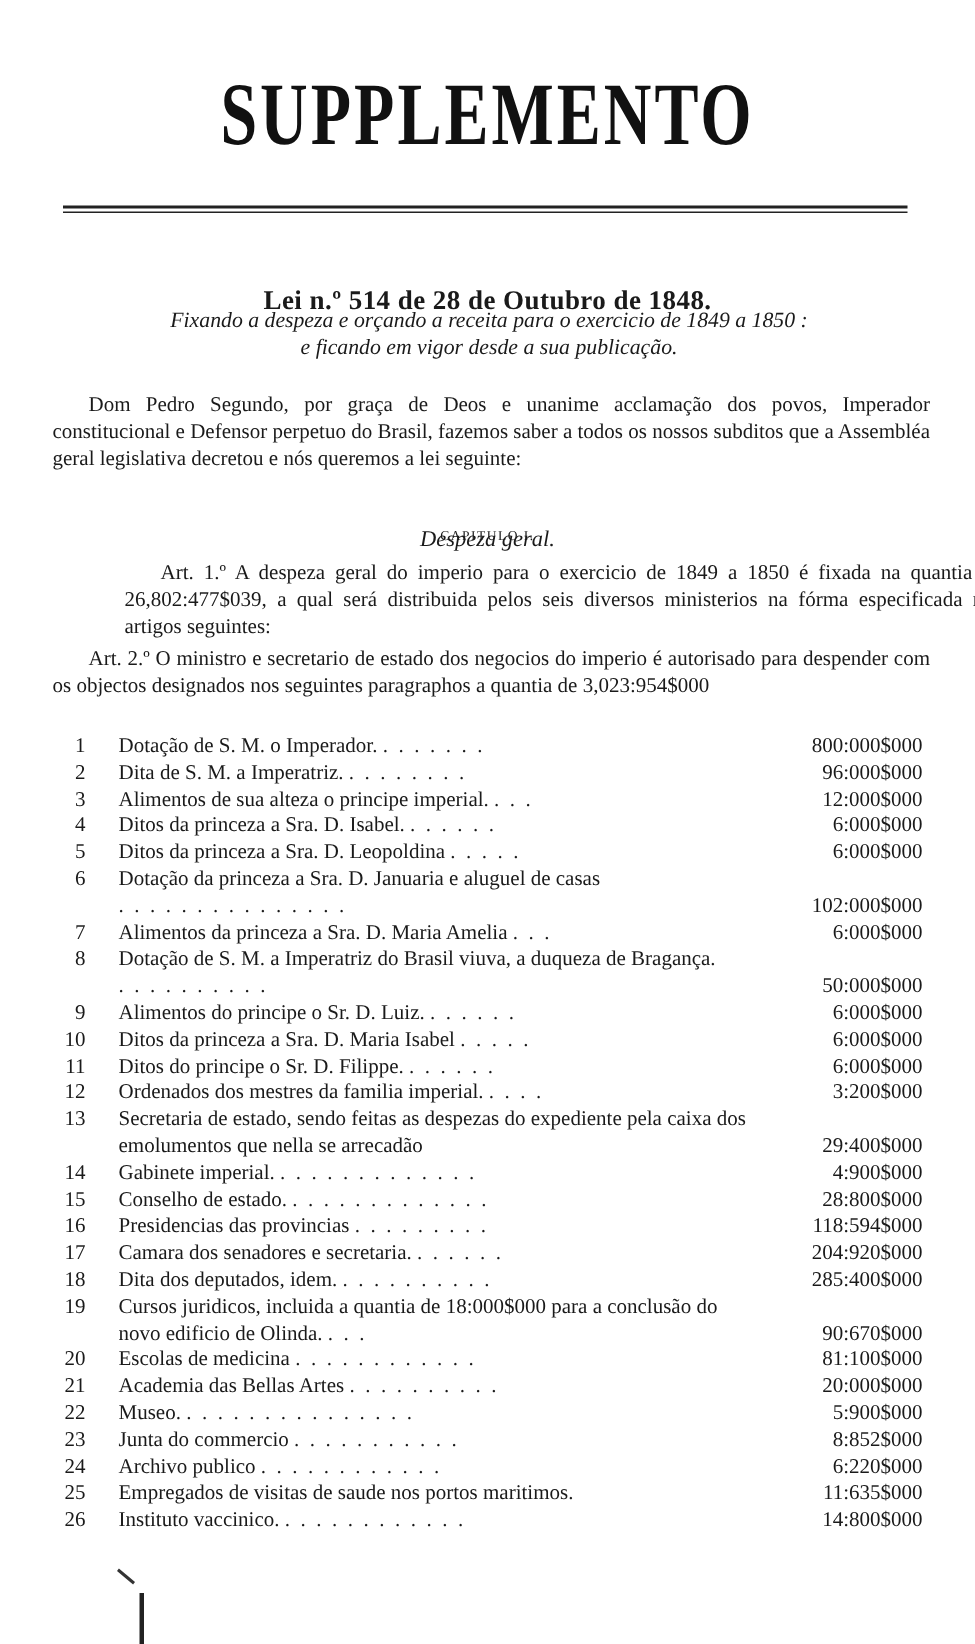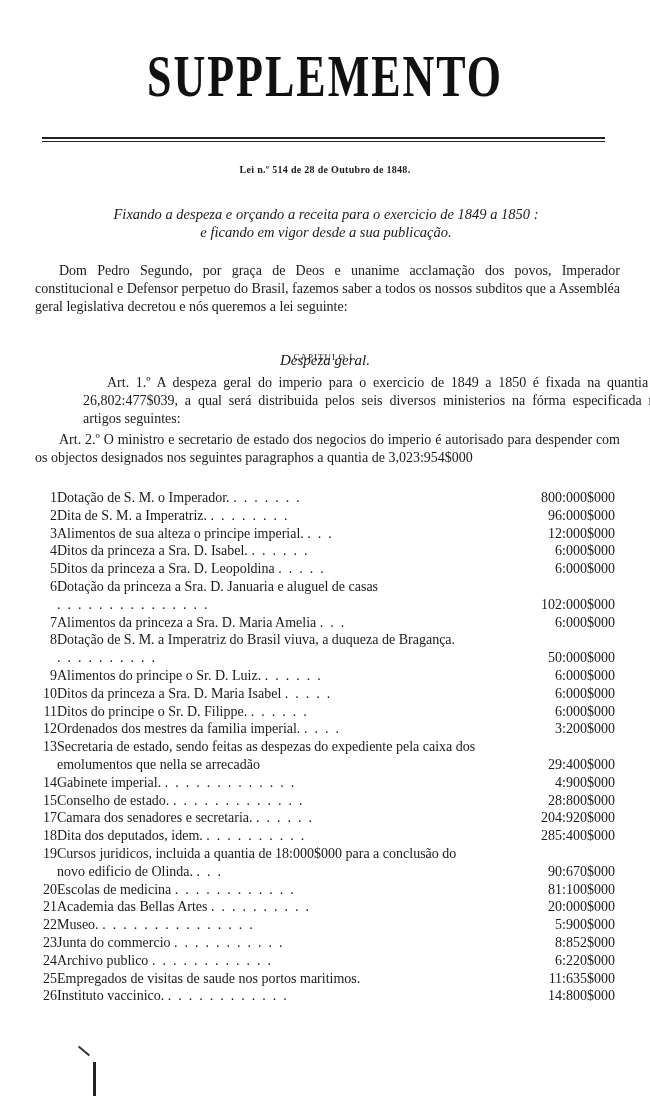--- a/index.html
+++ b/index.html
@@ -14,22 +14,22 @@
     font-size: 44px; letter-spacing: 2px; transform: scaleY(1.35); transform-origin: top center;
     color: #111;
   }
   .rule {
     position: absolute; left: 42px; width: 563px; height: 0;
     border-top: 2px solid #222;
   }
   .rule.r1 { top: 137px; }
   .rule.r2 { top: 141px; border-top-width: 1px; }
   .law-title {
-    position: absolute; top: 164px; left: 0; width: 650px; text-align: center;
-    font-weight: bold; font-size: 10px; letter-spacing: 0.3px;
+    position: absolute; top: 190px; left: 0; width: 650px; text-align: center;
+    font-weight: bold; font-size: 18px; letter-spacing: 0.3px;
   }
   .subtitle {
     position: absolute; top: 205px; left: 20px; width: 612px; text-align: center;
     font-style: italic; font-size: 14.5px; line-height: 18px;
   }
   .text {
     position: absolute; left: 35px; width: 585px;
     font-size: 14px; line-height: 18px; text-align: justify;
   }
   .indent { text-indent: 24px; }
@@ -37,21 +37,21 @@
     position: absolute; left: 0; width: 650px; text-align: center;
     font-size: 9px; letter-spacing: 1px;
   }
   .section {
     position: absolute; left: 0; width: 650px; text-align: center;
     font-style: italic; font-size: 15px;
   }
   .items { position: absolute; left: 35px; top: 489px; width: 580px; }
   .item { position: relative; font-size: 14px; line-height: 17.8px; }
   .item .num { position: absolute; left: 0; width: 22px; text-align: right; }
-  .item .desc { margin-left: 22px; width: 420px; display: block; }
+  .item .desc { margin-left: 44px; width: 420px; display: block; }
   .item .desc .dots { letter-spacing: 7px; }
   .item .amt {
     position: absolute; right: 0; bottom: 0; width: 130px; text-align: right;
     white-space: nowrap;
   }
   .mark {
     position: absolute; left: 93px; top: 1062px; width: 3px; height: 34px;
     background: #222;
   }
   .mark2 {
@@ -157,20 +157,25 @@
       <span class="num">14</span>
       <span class="desc"><span>Gabinete imperial.</span> <span class="dots">.............</span></span>
       <span class="amt">4:900$000</span>
     </div>
   <div class="item">
       <span class="num">15</span>
       <span class="desc"><span>Conselho de estado.</span> <span class="dots">.............</span></span>
       <span class="amt">28:800$000</span>
     </div>
   <div class="item">
+      <span class="num">16</span>
+      <span class="desc"><span>Presidencias das provincias</span> <span class="dots">.........</span></span>
+      <span class="amt">118:594$000</span>
+    </div>
+  <div class="item">
       <span class="num">17</span>
       <span class="desc"><span>Camara dos senadores e secretaria.</span> <span class="dots">......</span></span>
       <span class="amt">204:920$000</span>
     </div>
   <div class="item">
       <span class="num">18</span>
       <span class="desc"><span>Dita dos deputados, idem.</span> <span class="dots">..........</span></span>
       <span class="amt">285:400$000</span>
     </div>
   <div class="item">

